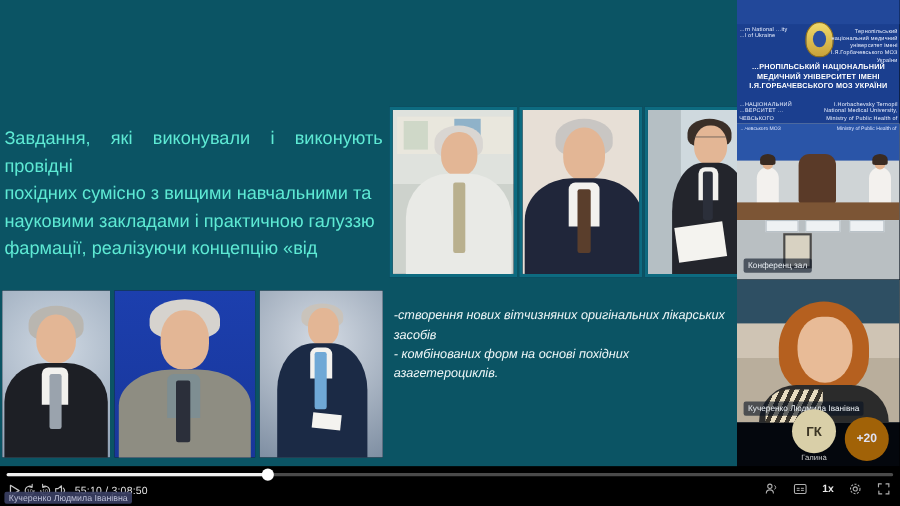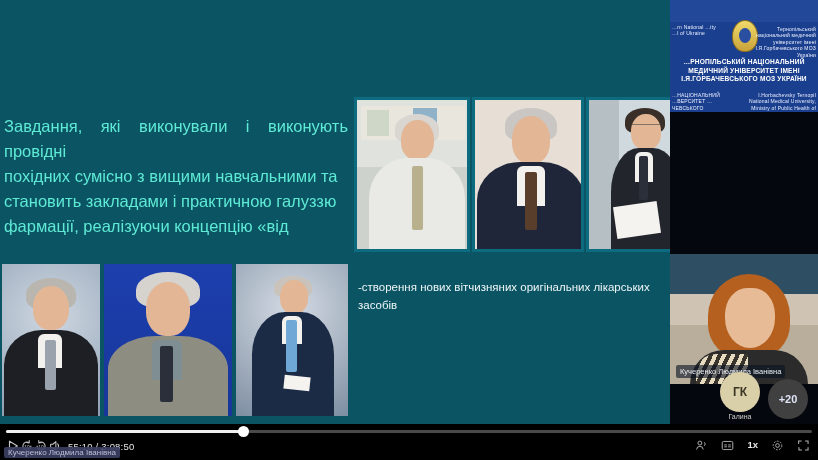--- a/index.html
+++ b/index.html
@@ -18,21 +18,21 @@
 
   .body-text{
     position:absolute;left:4px;top:114px;width:344px;
     color:#5eead4;font-family:Liberation Sans, sans-serif;font-size:16.5px;line-height:25px;
     text-align:justify;
   }
   .body-text .lastline{text-align:left;}
 
   .bullets{
     position:absolute;left:358px;top:279px;width:312px;
-    color:#eef6f7;font-family:"Liberation Sans",sans-serif;
+    color:#eef6f7;font-family:"Liberation Sans",sans-serif;font-style:italic;
     font-size:11.5px;line-height:17.5px;
   }
 
   
   .ph{position:absolute;overflow:hidden;background:#123;}
   .ph.bord{border:3px solid #0d6b80;box-sizing:border-box;}
 
   
   .prt{position:absolute;inset:0;}
   .prt .bg{position:absolute;inset:0;}
@@ -106,41 +106,42 @@
   .caption-chip{
     position:absolute;left:4px;bottom:2px;
     background:#3a3f63;color:#c9cde6;font-size:8px;padding:1px 4px;border-radius:2px;
     white-space:nowrap;opacity:.92;
   }
 
   
   .avatars{position:absolute;right:10px;bottom:40px;display:flex;align-items:flex-end;gap:8px;}
   .av{width:40px;height:40px;border-radius:50%;display:flex;align-items:center;justify-content:center;
       font-size:12px;font-weight:bold;color:#3b3524;background:#d9cfa8;margin-top:16px;}
-  .av.more{background:#404040;color:#dfe2f5;font-size:11px;}
+  .av.more{background:#a16207;color:#dfe2f5;font-size:11px;}
   .av-wrap{position:relative;display:flex;flex-direction:column;align-items:center;}
   .av-name{margin-top:1px;color:#cfcfcf;font-size:7px;max-width:46px;overflow:hidden;white-space:nowrap;}
 </style>
 </head>
 <body>
 
 <div class="stage">
 
   <div class="slide">
 
 
     <div class="body-text">
       <div>Завдання, які виконували і виконують провідні</div>
       <div>похідних сумісно з вищими навчальними та</div>
-      <div>становить закладами і практичною галуззю</div>
+      <div>науковими закладами і практичною галуззю</div>
       <div>фармації, реалізуючи концепцію «від</div>
     </div>
 
     <div class="bullets">
       <div>-створення нових вітчизняних оригінальних лікарських засобів</div>
+      <div>- комбінованих форм на основі похідних азагетероциклів.</div>
     </div>
 
     <div class="ph bord" style="left:354px;top:97px;width:116px;height:155px;">
       <div class="prt">
         <div class="bg" style="background:linear-gradient(#dfe2dd 0 45%,#cdd2cc 45% 100%);"></div>
         <div style="position:absolute;left:4px;top:6px;width:104px;height:34px;background:#e9e7dd;"></div>
         <div style="position:absolute;left:10px;top:10px;width:22px;height:26px;background:#cfd8c8;"></div>
         <div style="position:absolute;left:56px;top:8px;width:24px;height:22px;background:#8fb2c9;"></div>
         <div class="hair" style="left:38px;top:14px;width:44px;height:30px;background:#d9d6d2;"></div>
         <div class="head" style="left:44px;top:20px;width:33px;height:40px;"></div>
@@ -217,20 +218,36 @@
         <div class="stripe"></div>
         <div class="emblem"></div>
         <div class="txt sm-l">…rn National …ity …l of Ukraine</div>
         <div class="txt sm-r">Тернопільський національний медичний університет імені І.Я.Горбачевського МОЗ України</div>
         <div class="txt big">…РНОПІЛЬСЬКИЙ НАЦІОНАЛЬНИЙ МЕДИЧНИЙ УНІВЕРСИТЕТ ІМЕНІ І.Я.ГОРБАЧЕВСЬКОГО МОЗ УКРАЇНИ</div>
         <div class="txt sm-b">…НАЦІОНАЛЬНИЙ …ВЕРСИТЕТ …ЧЕВСЬКОГО</div>
         <div class="txt sm-b2">I.Horbachevsky Ternopil National Medical University, Ministry of Public Health of Ukraine</div>
       </div>
     </div>
 
+    <div class="tile" style="top:112px;height:142px;">
+      <div class="room">
+        <div class="wall"></div>
+        <div class="wtxt" style="left:3px;">…чевського МОЗ</div>
+        <div class="wtxt" style="right:3px;">Ministry of Public Health of</div>
+        <div class="chair"></div>
+        <div class="pers" style="left:18px;top:40px;"></div>
+        <div class="pers" style="left:120px;top:40px;"></div>
+        <div class="table"></div>
+        <div class="doc" style="left:26px;top:88px;width:28px;"></div>
+        <div class="doc" style="left:62px;top:88px;width:30px;"></div>
+        <div class="doc" style="left:102px;top:88px;width:30px;"></div>
+        <div class="frame"></div>
+      </div>
+      <div class="nm">Конференц зал</div>
+    </div>
 
     <div class="tile" style="top:254px;height:130px;">
       <div class="cam">
         <div class="wall2"></div>
         <div class="hairw"></div>
         <div class="facew"></div>
         <div class="bodyw"></div>
         <div class="pat"></div>
       </div>
       <div class="nm">Кучеренко Людмила Іванівна</div>

